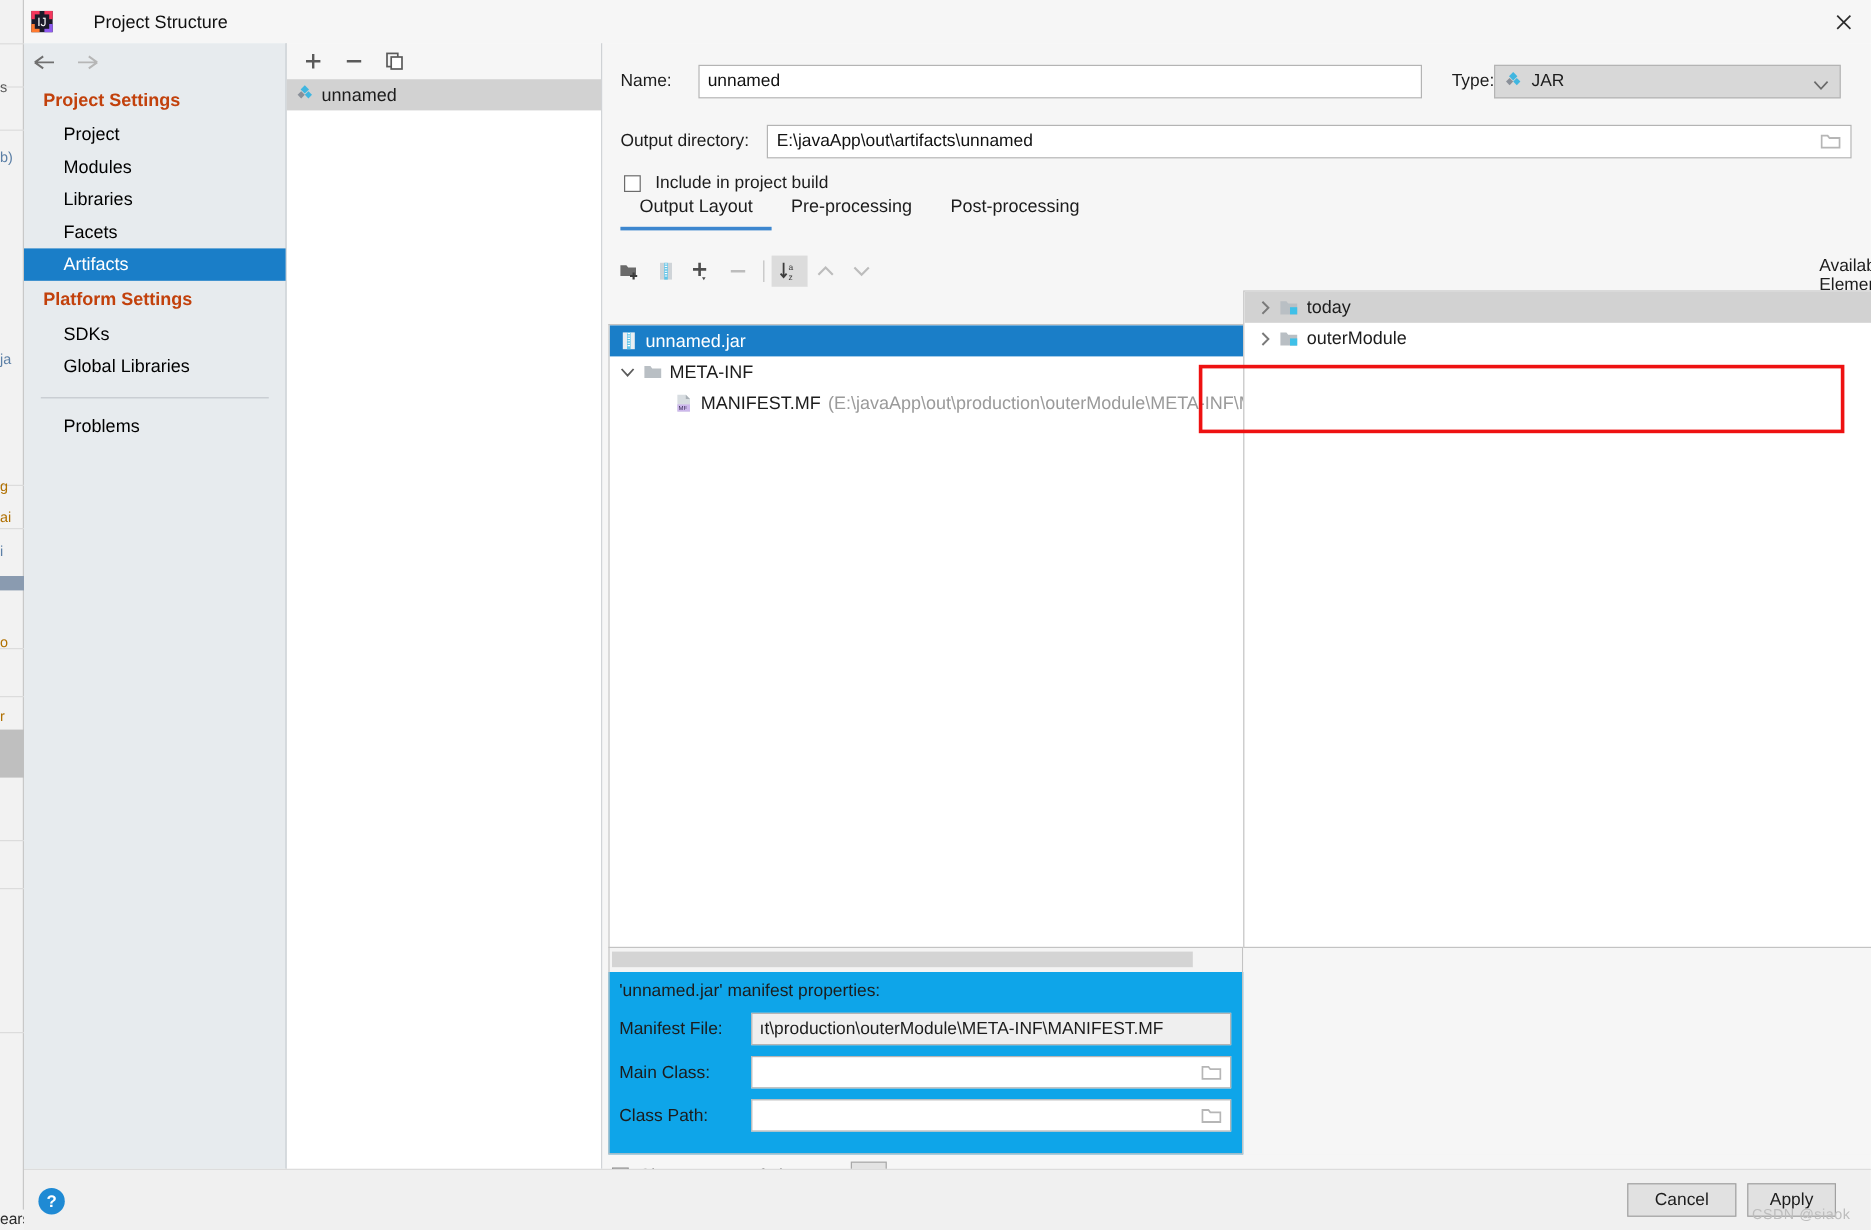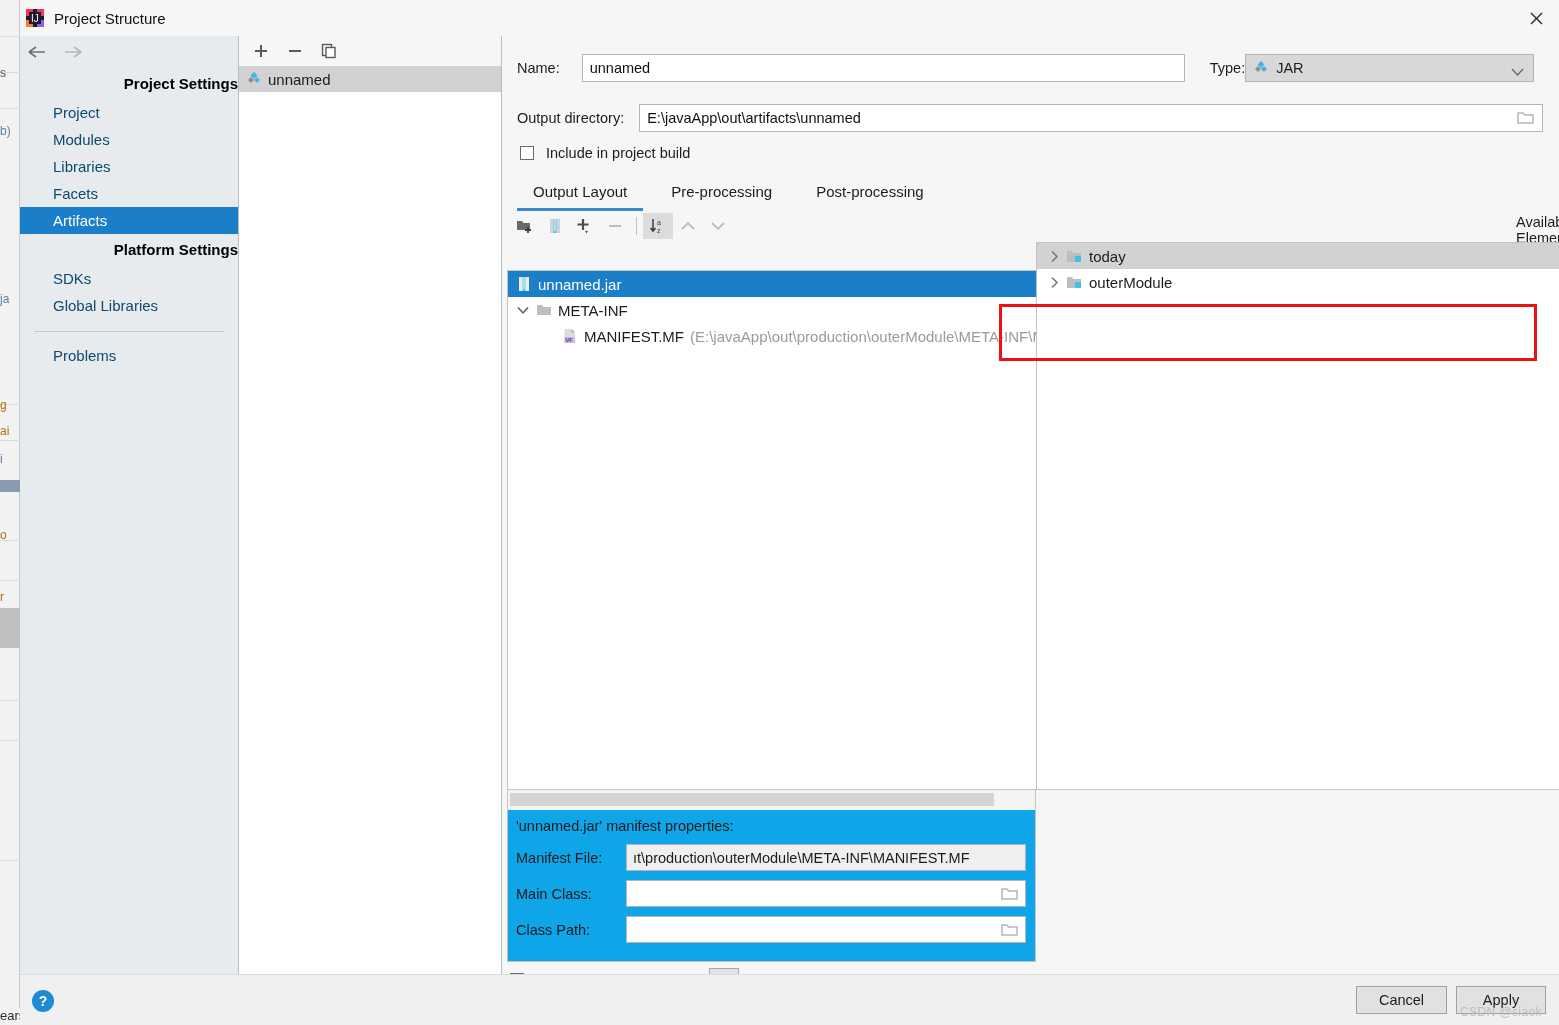--- a/index.html
+++ b/index.html
@@ -36,21 +36,21 @@
 
   
   #dialog {
     position: absolute; left: 20px; top: 0; width: 1539px; height: 1025px;
     background: #ffffff;
   }
 
   
   #titlebar {
     position: relative; height: 36px; background: #f6f6f6;
-    display: flex; align-items: center;
+    display: flex; align-items: center; gap: 24px;
   }
   #app-logo { width: 18px; height: 18px; margin-left: 6px; margin-right: 10px; flex: none; }
   #title-text { font-size: 15px; color: #101010; }
   #close-btn {
     position: absolute; right: 0; top: 0; width: 46px; height: 36px;
     display: flex; align-items: center; justify-content: center;
     color: #2b2b2b; font-size: 17px; cursor: default;
   }
 
   
@@ -61,26 +61,25 @@
 
   
   #nav {
     width: 219px; background: #e7ebee; flex: none;
     border-right: 1px solid #b9bec3; position: relative;
   }
   #nav-toolbar { height: 32px; display: flex; align-items: center; padding-left: 4px; gap: 10px; }
   .navarrow { width: 26px; height: 24px; display: flex; align-items: center; justify-content: center; }
   .navarrow svg { display: block; }
   .nav-group {
-    font-weight: bold; font-size: 15px; color: #000000;
+    font-weight: bold; font-size: 15px; color: #c2410c;
     padding: 7px 0 7px 16px;
-    text-align: right;
   }
   .nav-item {
-    font-size: 15px; color: #0c4a6e; padding: 5px 0 5px 33px; cursor: default;
+    font-size: 15px; color: #000000; padding: 5px 0 5px 33px; cursor: default;
   }
   .nav-item.sel { background: #1a7ec8; color: #ffffff; }
   .nav-sep { margin: 12px 14px 10px 14px; border-top: 1px solid #c2c8cd; }
 
   
   #artifacts-col {
     width: 263px; flex: none; background: #ffffff;
     border-right: 1px solid #b9bec3; position: relative;
   }
   #artifacts-toolbar {
@@ -120,22 +119,22 @@
     flex: 1 1 auto; margin-left: 15px; position: relative; padding-right: 30px;
   }
   #outdir-input .folder { position: absolute; right: 8px; top: 5px; }
 
   #incl-row { position: absolute; left: 18px; top: 106px; height: 22px; display: flex; align-items: center; gap: 12px; }
   .cbox {
     width: 14px; height: 14px; background: #ffffff; border: 1px solid #6b6b6b; flex: none;
   }
 
   #tabs {
-    position: absolute; left: 15px; top: 143px; right: 0; height: 32px;
-    display: flex; align-items: flex-end; gap: 12px;
+    position: absolute; left: 15px; top: 124px; right: 0; height: 32px;
+    display: flex; align-items: flex-end; gap: 0;
   }
   .tab {
     padding: 4px 16px 8px 16px; font-size: 15px; color: #1c1c1c; cursor: default;
     border-bottom: 3px solid transparent;
   }
   .tab.active { border-bottom-color: #3d87cf; }
 
   #lay-toolbar {
     position: absolute; left: 8px; top: 174px; right: 0; height: 32px;
     display: flex; align-items: center; gap: 0;
@@ -223,21 +222,21 @@
     border-radius: 50%; background: #1f8ad4; color: #fff; font-size: 14px; font-weight: bold;
     display: flex; align-items: center; justify-content: center;
   }
   .dlgbtn {
     position: absolute; top: 11px; height: 28px; background: #e1e1e1;
     border: 1px solid #a0a0a0; display: flex; align-items: center; justify-content: center;
     font-size: 14.5px; color: #1c1c1c; cursor: default;
   }
   #ok-btn { left: 1236px; width: 91px; border: 2px solid #1a7ec8; background: #e5e5e5; margin-top: 44px; }
   #cancel-btn { left: 1336px; width: 91px; }
-  #apply-btn { left: 1436px; width: 90px; }
+  #apply-btn { left: 1436px; width: 74px; }
   #watermark {
     position: absolute; left: 1440px; top: 30px; font-size: 12px; color: #bdbdbd;
     letter-spacing: 0.4px;
   }
 </style>
 </head>
 <body>
 
 <div id="bg-strip">
   <div class="bgline" style="top:36px"></div>

